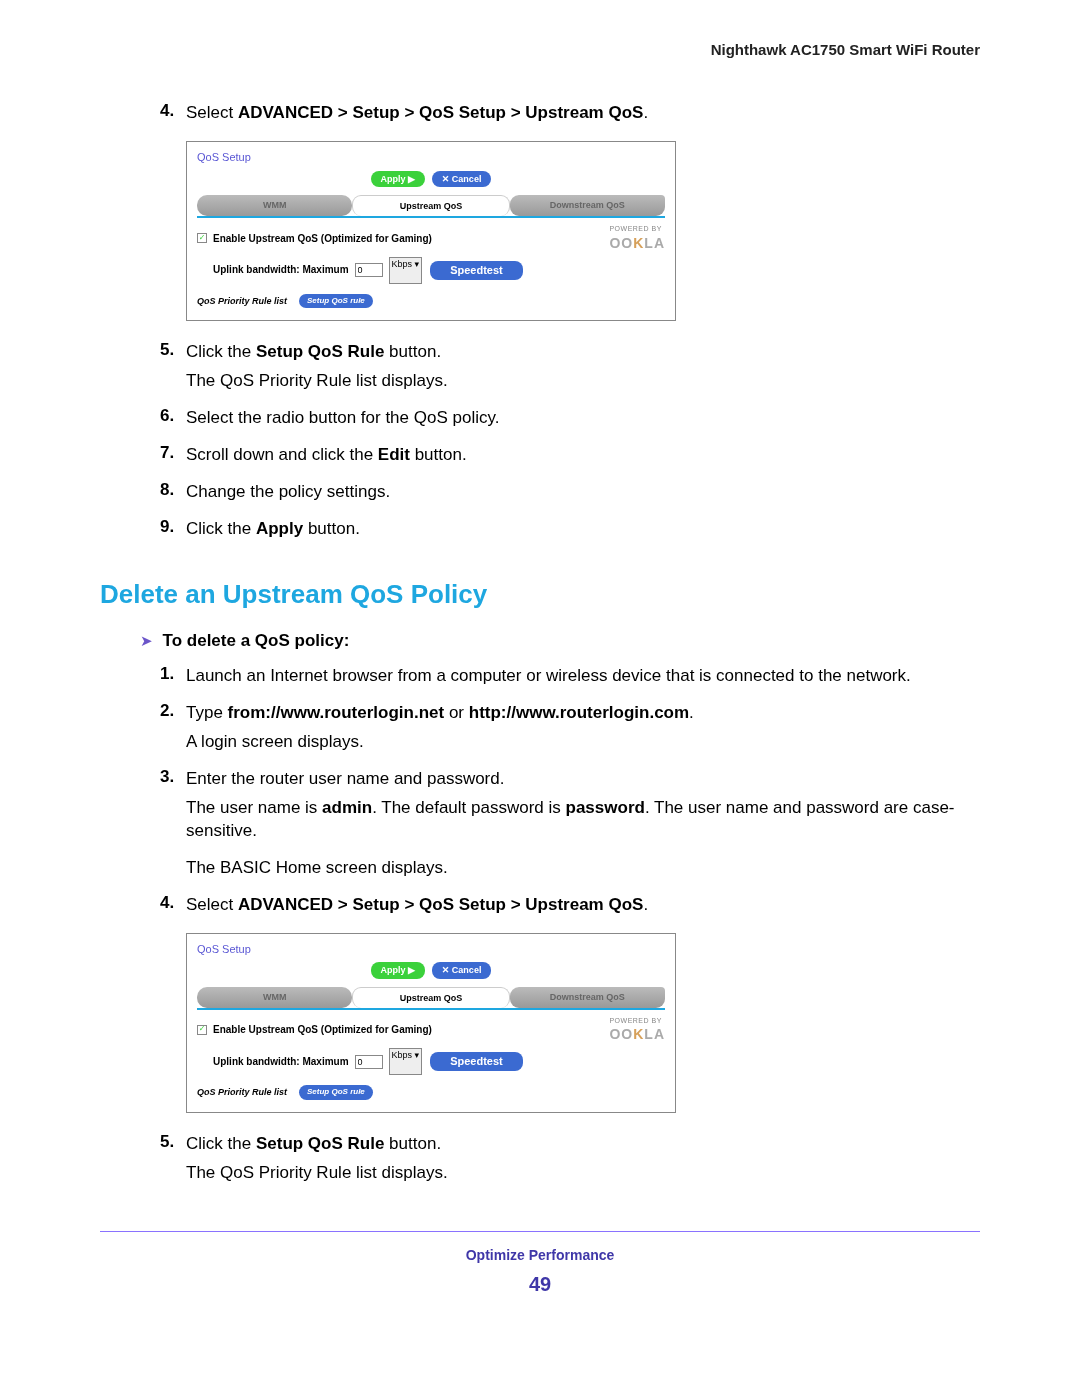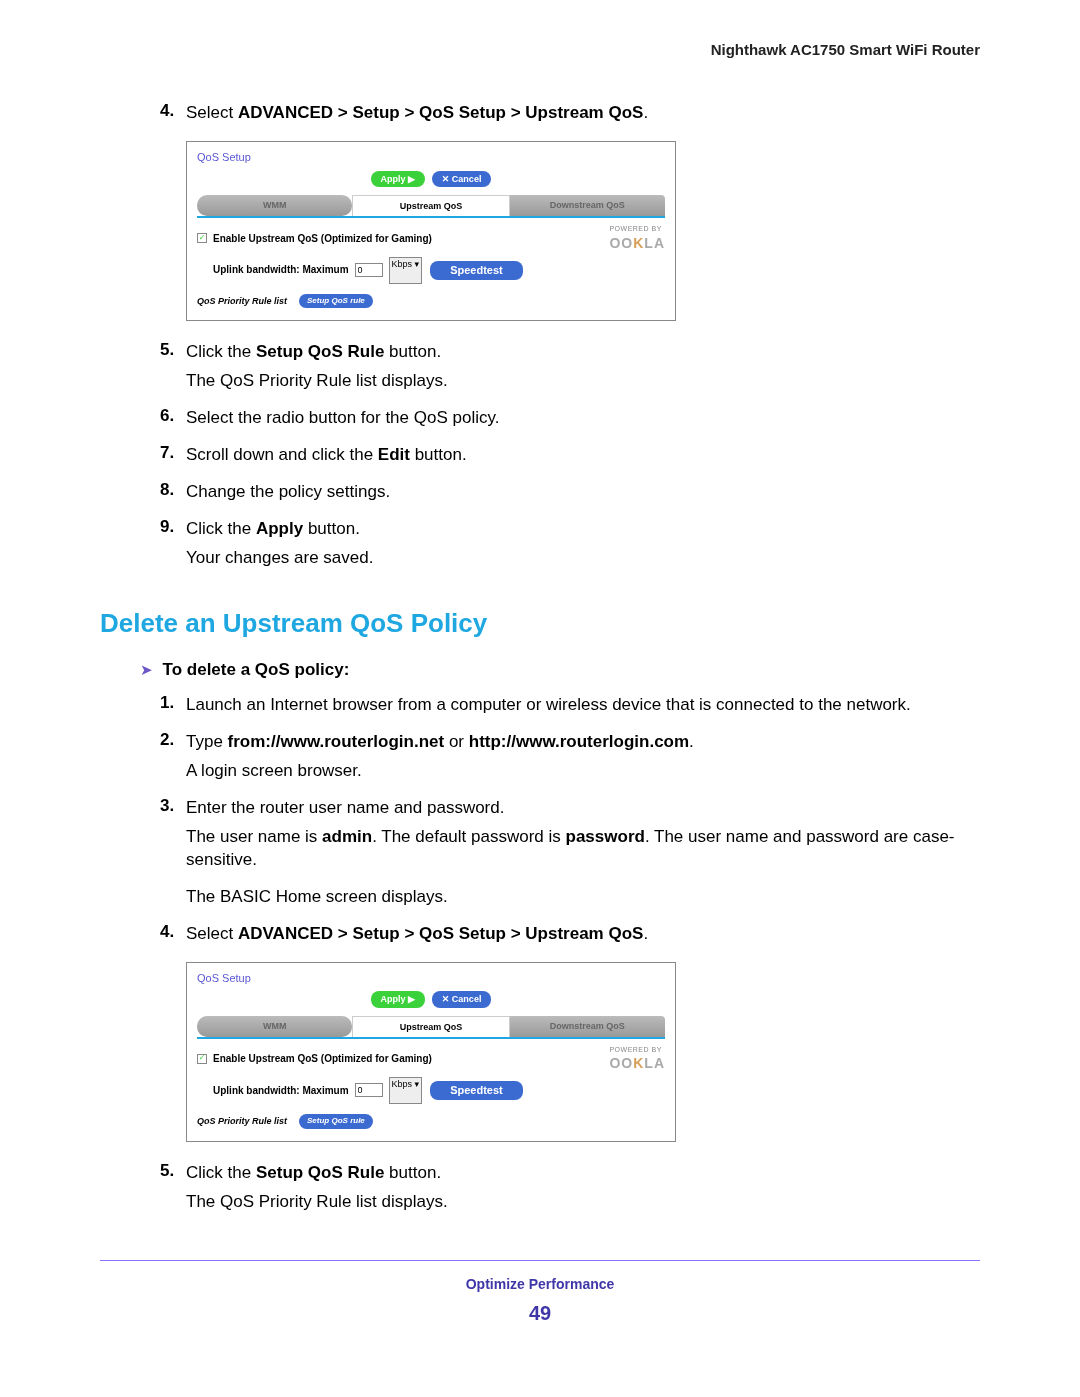--- a/index.html
+++ b/index.html
@@ -54,21 +54,21 @@
     padding: 8px 10px 12px 10px;
   }
   .qos-title { color: #5a57d4; font-size: 11px; margin-bottom: 6px; }
   .qos-center { text-align: center; margin: 4px 0 8px 0; }
   .btn { display: inline-block; border-radius: 8px; padding: 2px 10px; font-size: 9px; font-weight: bold; color: #fff; margin: 0 2px; }
   .btn-apply { background: #3bd13b; }
   .btn-cancel { background: #3b6ad1; }
   .btn-speed { background: #3b6ad1; font-size: 11px; padding: 2px 20px; }
   .btn-rule { background: #3b6ad1; font-size: 8px; padding: 2px 8px; }
   .tabs { display: flex; border-bottom: 2px solid #1ea7e0; margin: 6px 0; }
-  .tab { flex: 1; text-align: center; padding: 4px 0; font-size: 9px; font-weight: bold; }
+  .tab { flex: 1; text-align: center; padding: 4px 0; font-size: 9px; font-weight: bold; border-radius: 9px; }
   .tab-wmm { background: linear-gradient(#bbb,#999); color: #666; border-top-left-radius: 4px; border-radius: 10px; }
   .tab-up { background: #fff; border: 1px solid #ccc; border-bottom: none; }
   .tab-down { background: linear-gradient(#bbb,#999); color: #666; border-top-right-radius: 4px; }
   .qos-row { display: flex; align-items: center; gap: 6px; margin: 4px 0; }
   .chk { width: 10px; height: 10px; border: 1px solid #888; display: inline-flex; align-items: center; justify-content: center; font-size: 8px; color: #3bd13b; }
   .smallinput { border: 1px solid #888; width: 28px; height: 14px; font-size: 9px; padding: 0 2px; }
   .sel { border: 1px solid #888; height: 27px; font-size: 9px; padding: 0 2px; background: #eee; }
   .ookla-wrap { margin-left: auto; text-align: left; }
   .powered { font-size: 7px; color: #888; letter-spacing: 0.5px; }
   .ookla { font-size: 14px; font-weight: bold; color: #aaa; letter-spacing: 1px; }
@@ -144,21 +144,20 @@
   <div class="step-num">8.</div>
   <div class="step-body">
     <p>Change the policy settings.</p>
   </div>
 </div>
 
 <div class="step-row">
   <div class="step-num">9.</div>
   <div class="step-body">
     <p><span>Click the </span><span class="bold">Apply</span><span> button.</span></p>
-    <p>Your changes are saved.</p>
   </div>
 </div>
 
 <div class="section-heading">Delete an Upstream QoS Policy</div>
 
 <div class="intro-row">
   <span class="intro-arrow">➤</span>
   <span class="intro-text">To delete a QoS policy:</span>
 </div>
 
@@ -166,21 +165,21 @@
   <div class="step-num">1.</div>
   <div class="step-body">
     <p>Launch an Internet browser from a computer or wireless device that is connected to the network.</p>
   </div>
 </div>
 
 <div class="step-row">
   <div class="step-num">2.</div>
   <div class="step-body">
     <p><span>Type </span><span class="bold">from://www.routerlogin.net</span><span> or </span><span class="bold">http://www.routerlogin.com</span><span>.</span></p>
-    <p>A login screen browser.</p>
+    <p>A login screen displays.</p>
   </div>
 </div>
 
 <div class="step-row">
   <div class="step-num">3.</div>
   <div class="step-body">
     <p>Enter the router user name and password.</p>
     <p style="margin-top:2px"><span>The user name is </span><span class="bold">admin</span><span>. The default password is </span><span class="bold">password</span><span>. The user name and password are case-sensitive.</span></p>
     <p style="margin-top:14px">The BASIC Home screen displays.</p>
   </div>

